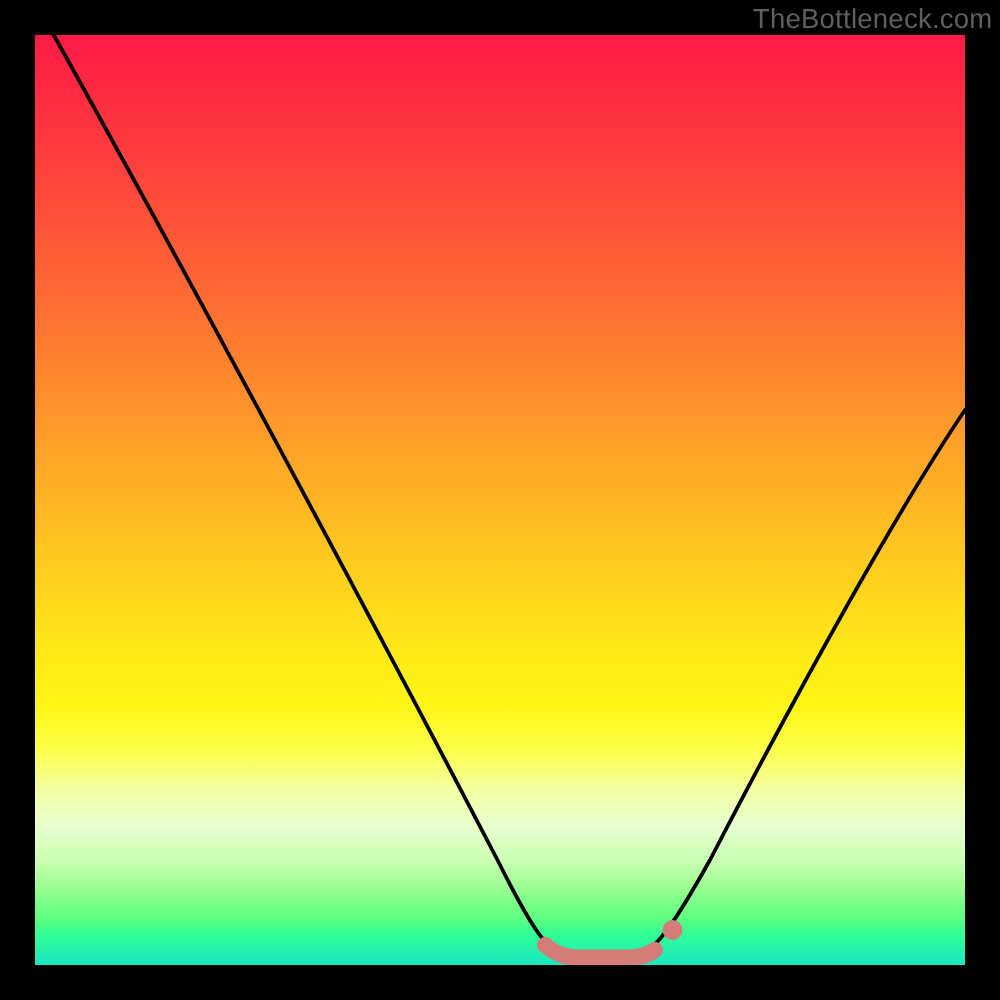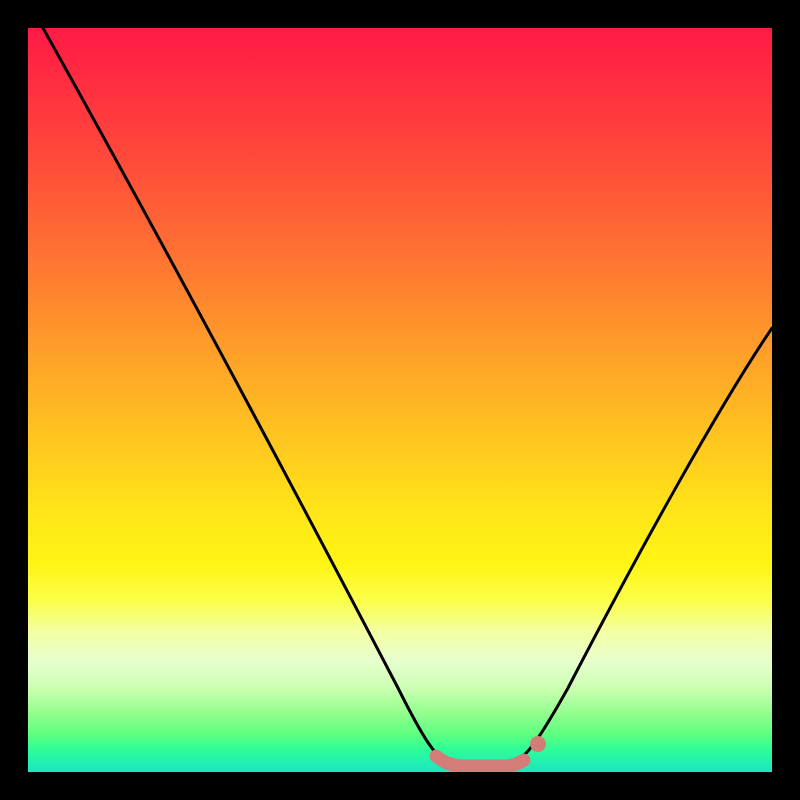--- a/index.html
+++ b/index.html
@@ -72,13 +72,14 @@
              L 485 735
              C 498 730, 512 710, 540 660
              C 610 525, 690 380, 744 300" fill="none" stroke="#000" stroke-width="3" stroke-linecap="round"></path>
     <path d="M 408 728
              C 416 735, 424 738, 434 738
              L 476 738
              C 484 738, 490 736, 496 732" fill="none" stroke="#d47c78" stroke-width="13" stroke-linecap="round"></path>
     <circle cx="510" cy="716" r="8" fill="#d47c78"></circle>
   </svg>
 
+  <div class="watermark">TheBottleneck.com</div>
 </div>
 
 </body></html>

